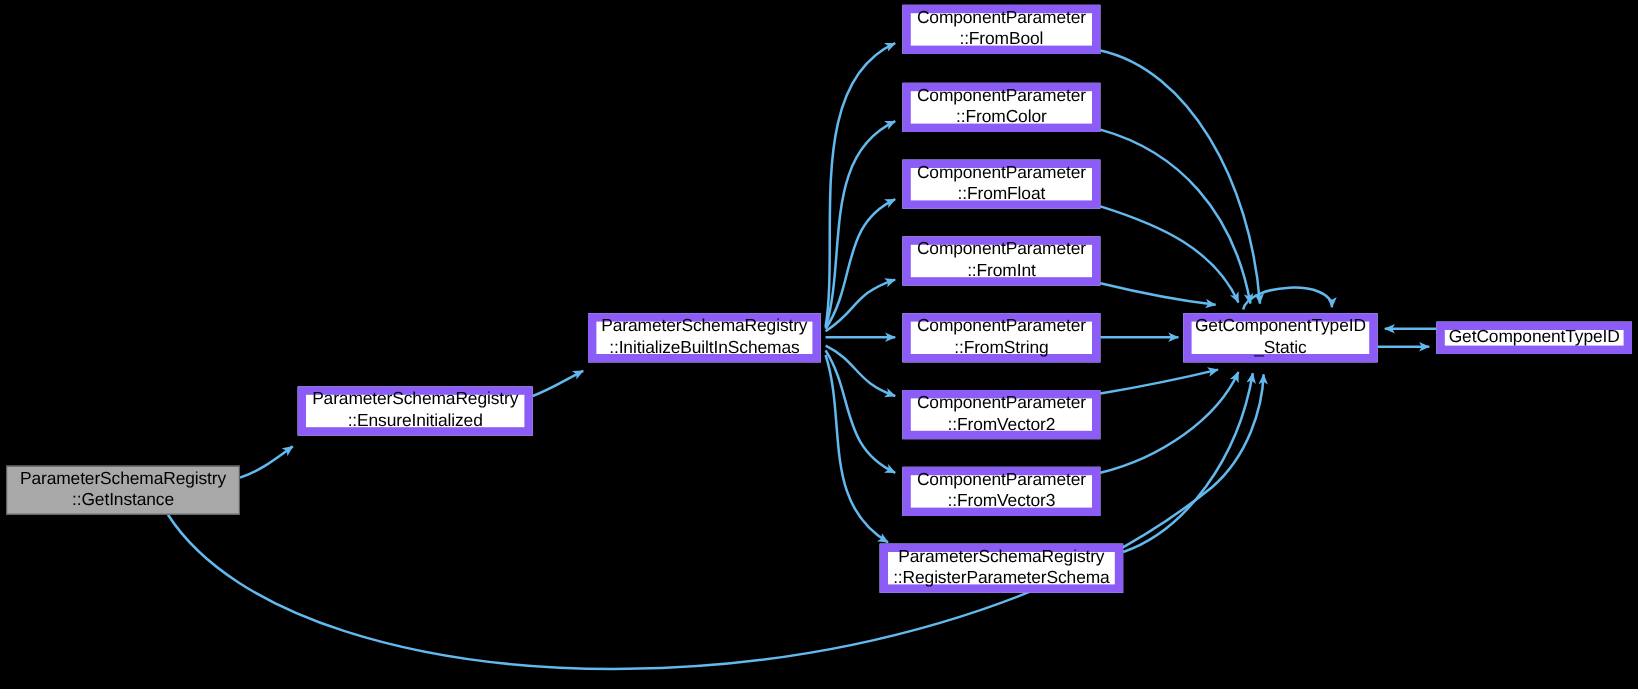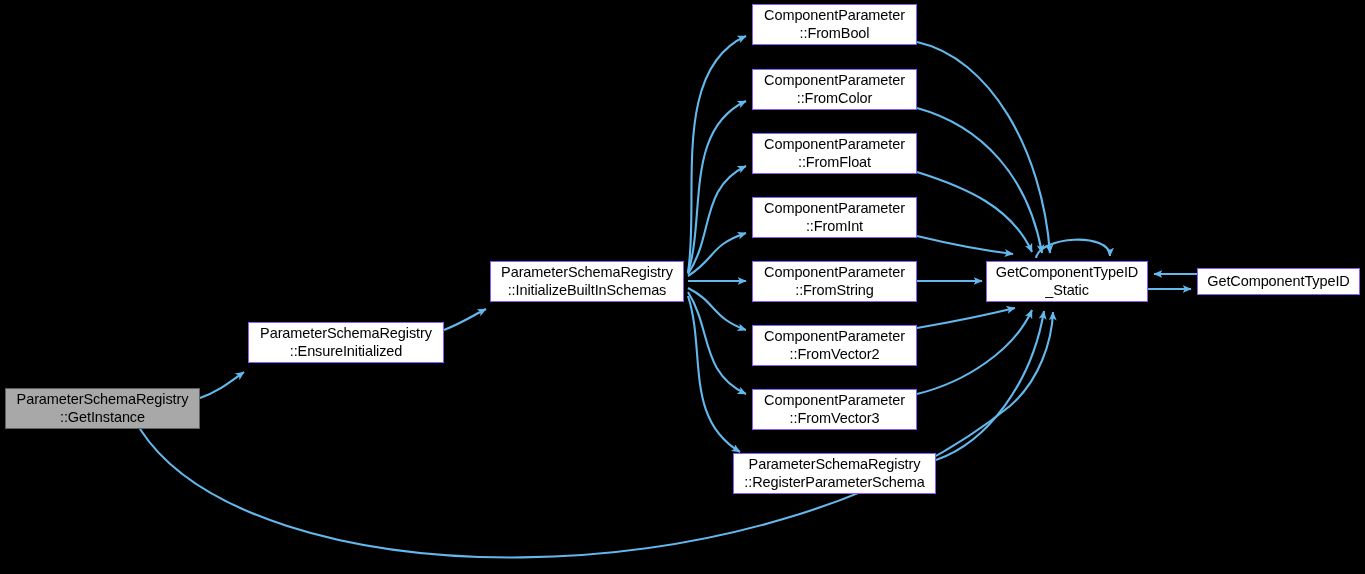--- a/index.html
+++ b/index.html
@@ -18,21 +18,21 @@
   #edges {
     position: absolute;
     left: 0;
     top: 0;
     width: 1365px;
     height: 574px;
   }
   .node {
     position: absolute;
     box-sizing: border-box;
-    border: 1px solid #8b5cf6;
+    border: 7px solid #8b5cf6;
     background: #ffffff;
     color: #000000;
     display: flex;
     align-items: center;
     justify-content: center;
     text-align: center;
     line-height: 1.18;
     font-size: 14.5px;
     white-space: pre-line;
     letter-spacing: -0.1px;

